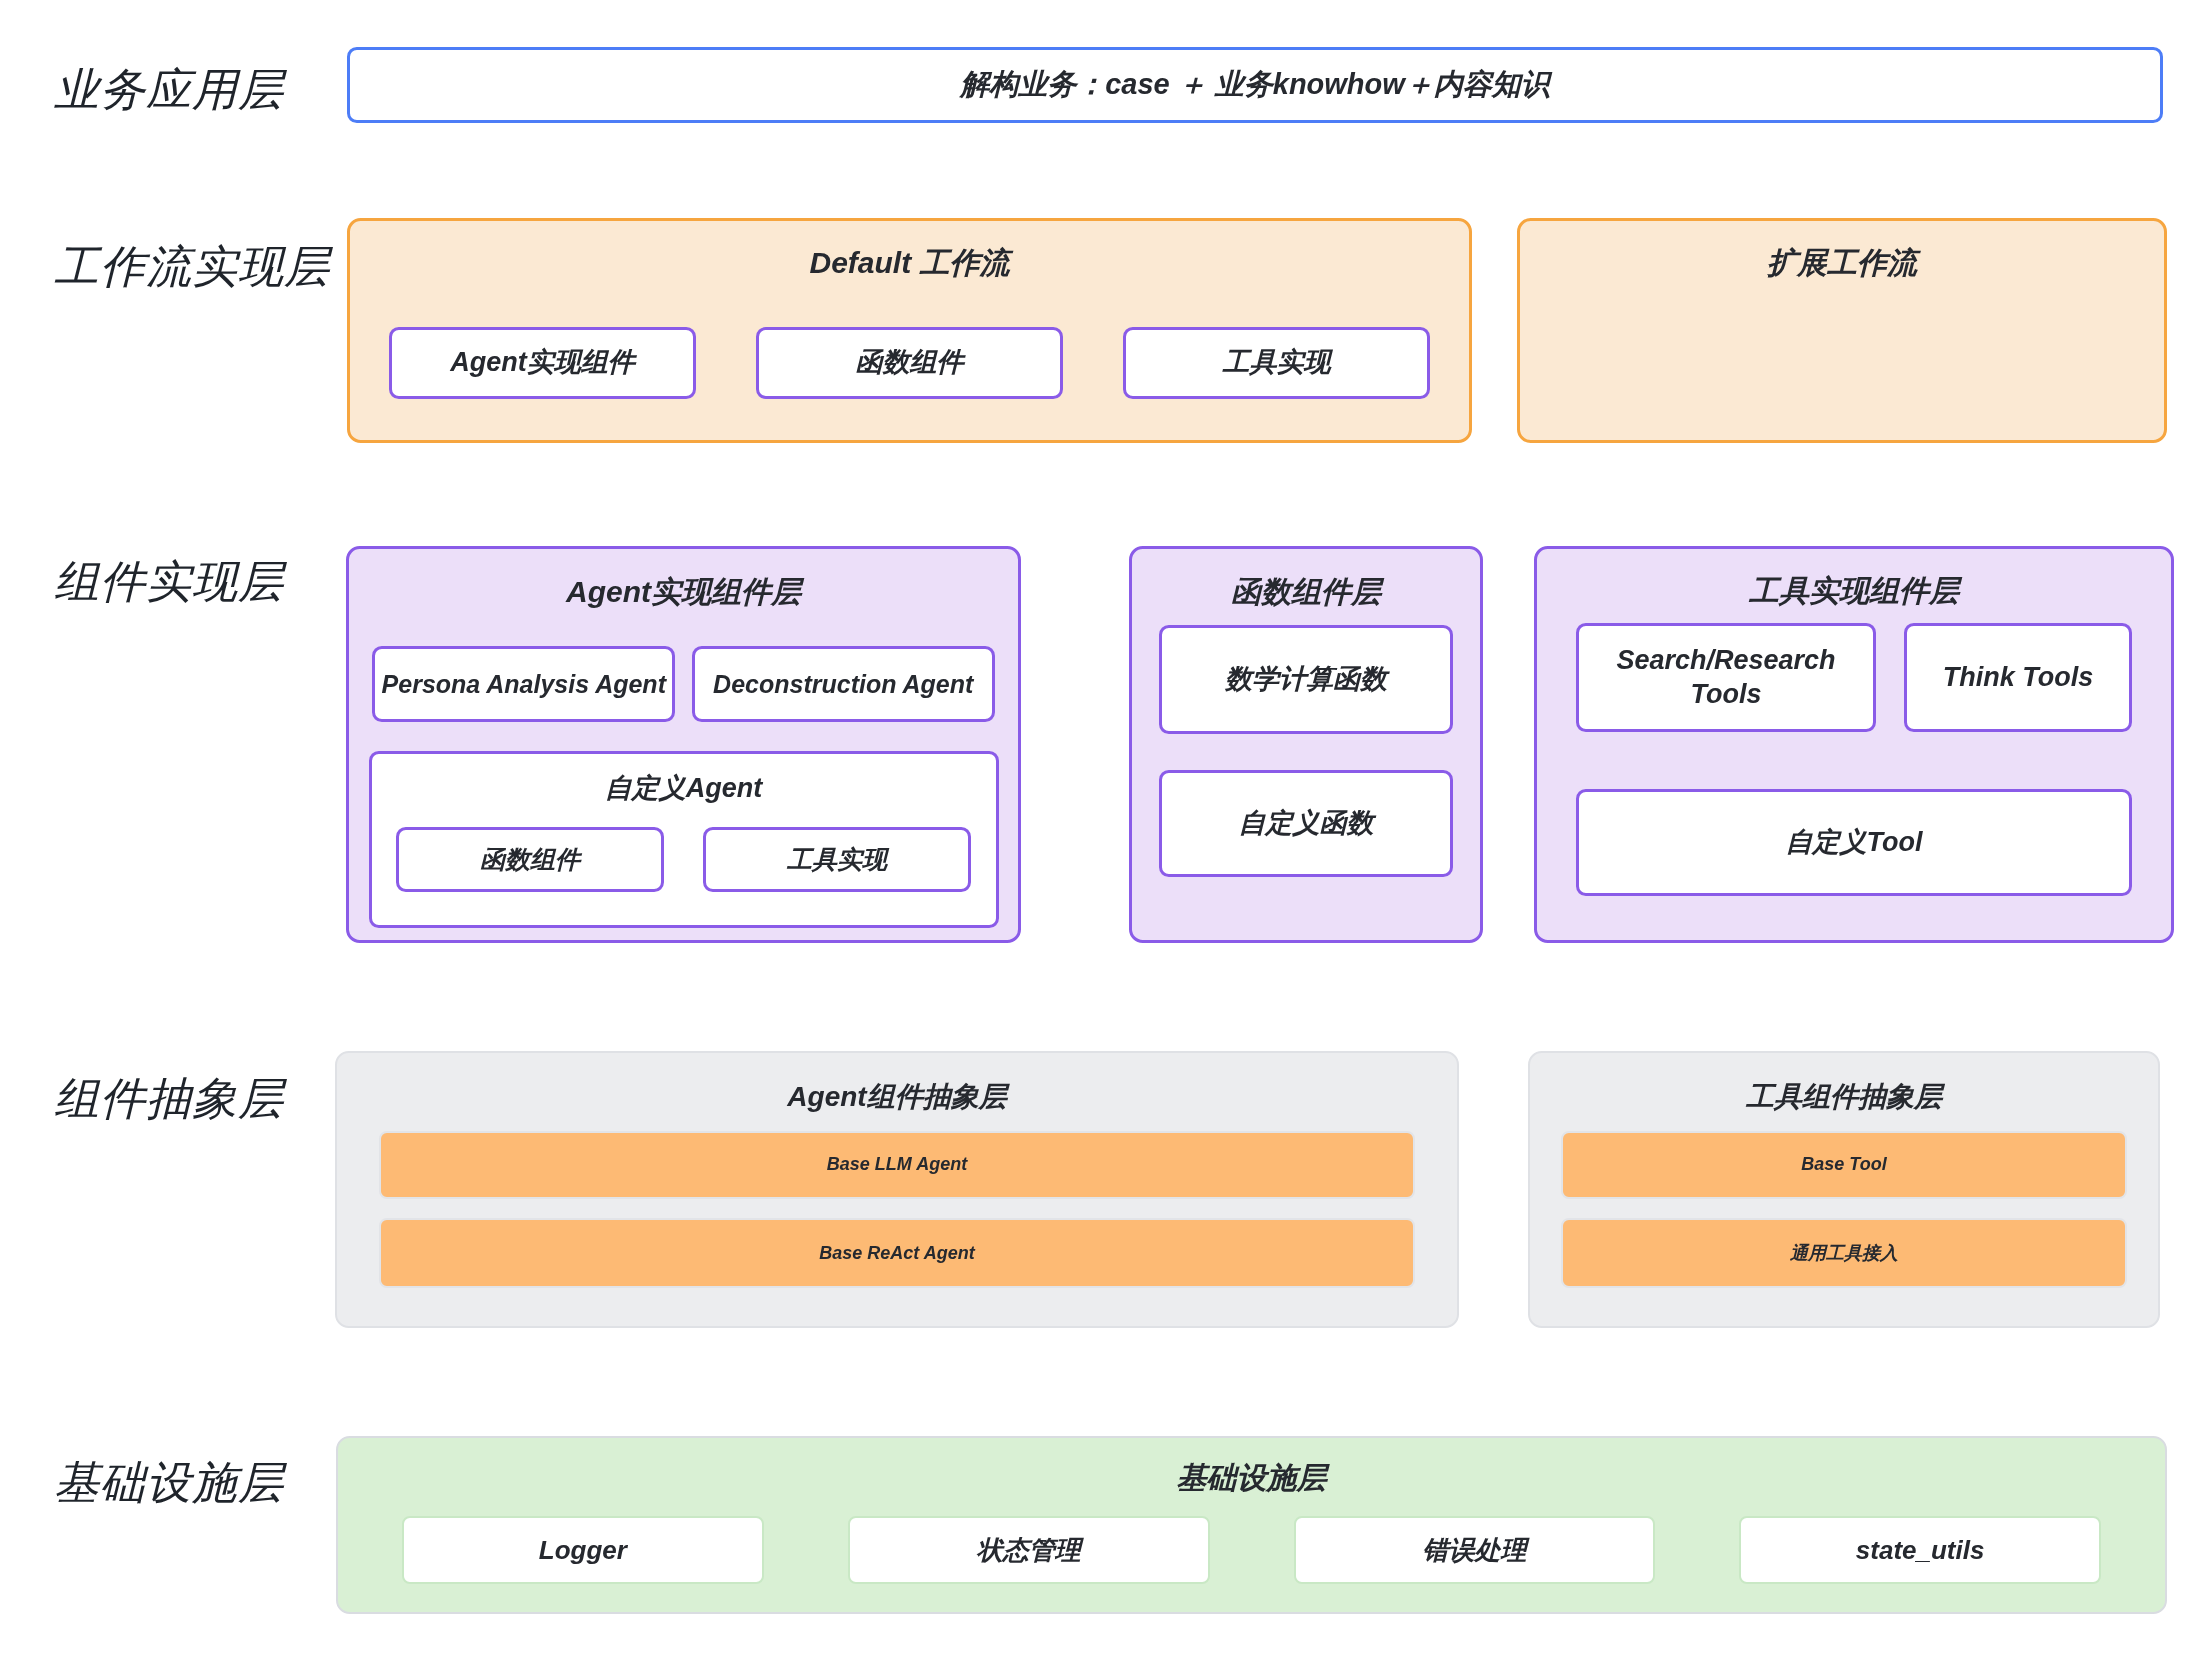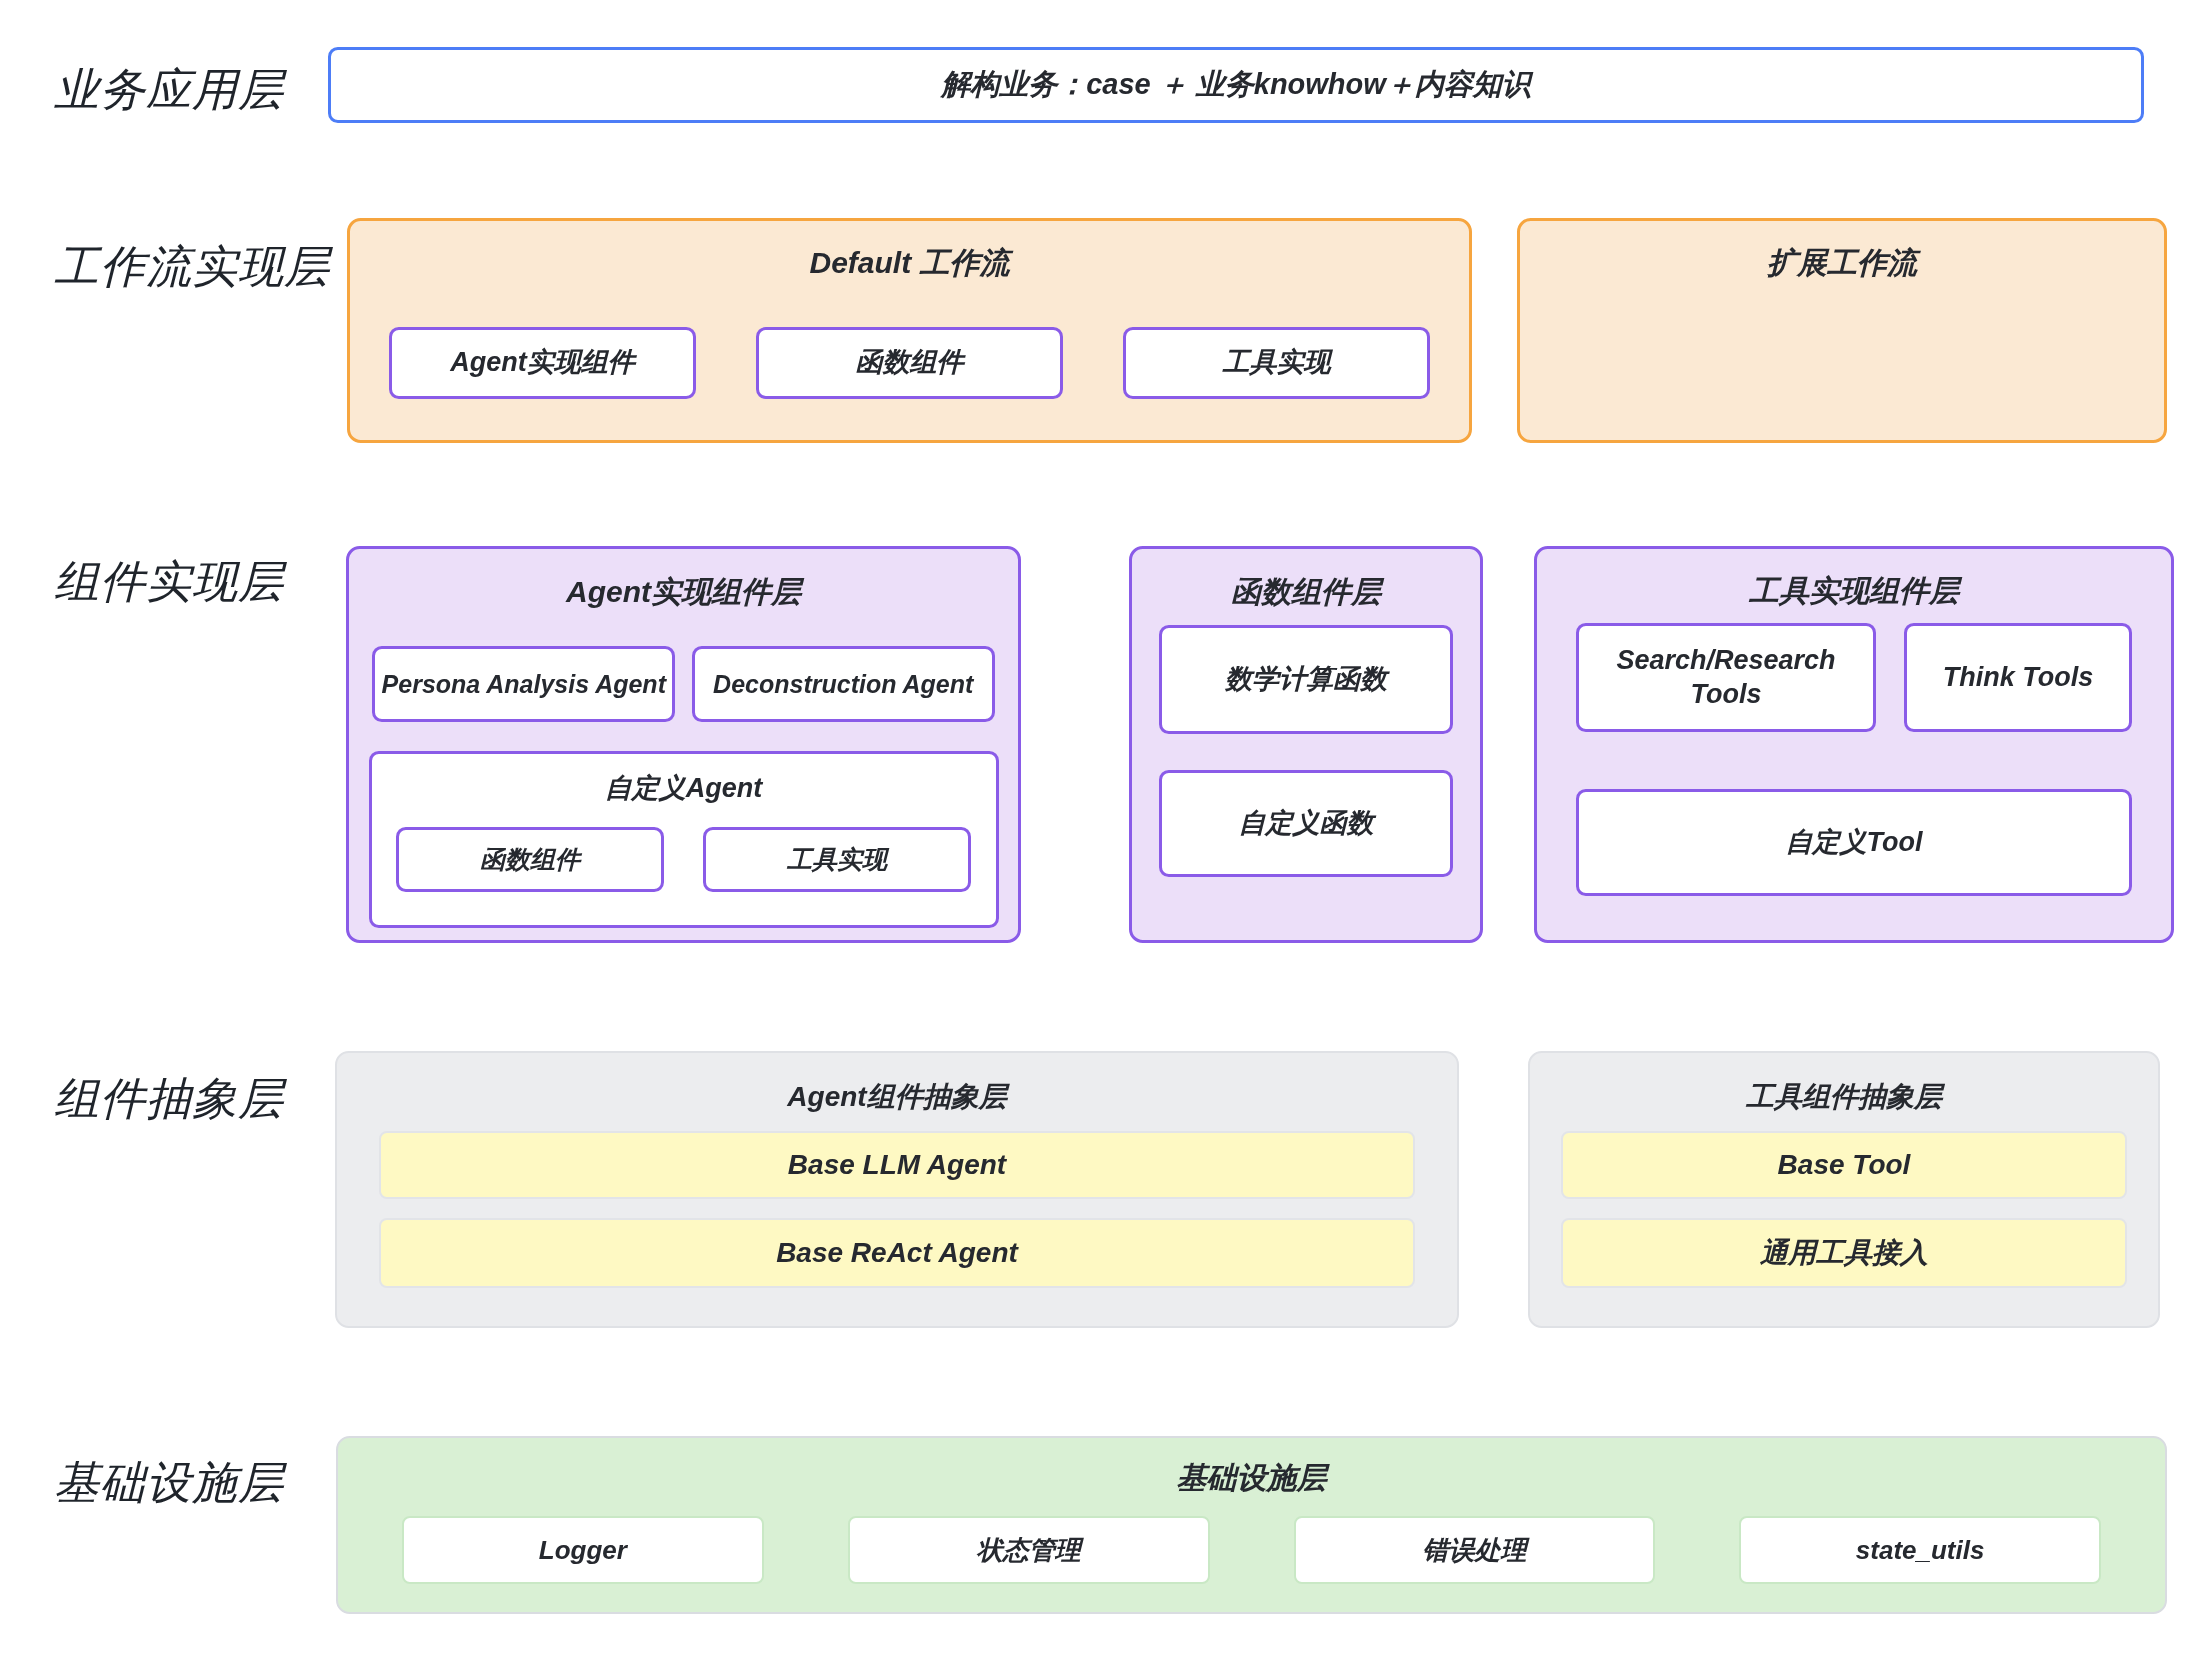--- a/index.html
+++ b/index.html
@@ -5,21 +5,21 @@
   html,body{margin:0;padding:0;background:#ffffff;}
   .canvas{
     position:relative;width:2212px;height:1664px;background:#ffffff;
     font-family:"Liberation Sans","DejaVu Sans",sans-serif;color:#26292f;font-style:italic;
   }
   .side-label{
     position:absolute;left:54px;font-size:45px;font-weight:500;color:#1f242b;
     letter-spacing:1px;white-space:nowrap;
   }
   .banner{
-    position:absolute;left:328px;top:47px;width:1816px;height:76px;
+    position:absolute;left:347px;top:47px;width:1816px;height:76px;
     box-sizing:border-box;border:3.9px solid #4d7df7;border-radius:9.8px;background:#ffffff;
     display:flex;align-items:center;justify-content:center;
   }
   .banner span{font-size:29px;font-weight:700;}
   .layer-box{position:absolute;box-sizing:border-box;border-radius:13.7px;}
   .orange{background:#fbe9d3;border:3.9px solid #f6a53f;}
   .purple{background:#ecdff9;border:3.9px solid #8a5be8;}
   .grayb{background:#ecedef;border:2.9px solid #dfe1e5;}
   .greenb{background:#d9f0d4;border:2.9px solid #d9dce1;}
   .box-title{text-align:center;font-weight:700;font-size:30px;color:#26292f;}
@@ -50,23 +50,23 @@
   .fn-bottom{margin-top:36px;height:107px;}
   .tool-row{display:flex;justify-content:space-between;margin-top:11.7px;}
   .tool-search{width:300px;height:109px;padding:0 17.6px;}
   .tool-think{width:228px;height:109px;}
   .tool-bottom{margin-top:57px;height:107px;}
   
   .ab-agent{left:335px;top:1051px;width:1124px;height:277px;padding:25px 42px 0;}
   .ab-tool{left:1528px;top:1051px;width:632px;height:277px;padding:25px 31px 0;}
   .ab-title{font-size:28px;}
   .absnode{
-    background:#fef9c3;border:2px solid #e2e4e8;border-radius:7.8px;
+    background:#fdba74;border:2px solid #e2e4e8;border-radius:7.8px;
     display:flex;align-items:center;justify-content:center;
-    font-weight:700;font-size:28px;box-sizing:border-box;height:68px;
+    font-weight:700;font-size:18px;box-sizing:border-box;height:68px;
   }
   .absnode.first{margin-top:14.6px;}
   .absnode.second{margin-top:19.5px;height:70px;}
   
   .infra{left:336px;top:1436px;width:1831px;height:178px;padding:19.5px 64px 0;}
   .infra-items{display:flex;gap:84px;margin-top:17.6px;}
   .gnode{
     flex:1;background:#ffffff;border:2.9px solid #c9e8c5;border-radius:7.8px;
     display:flex;align-items:center;justify-content:center;
     font-weight:700;font-size:26px;box-sizing:border-box;height:68px;

